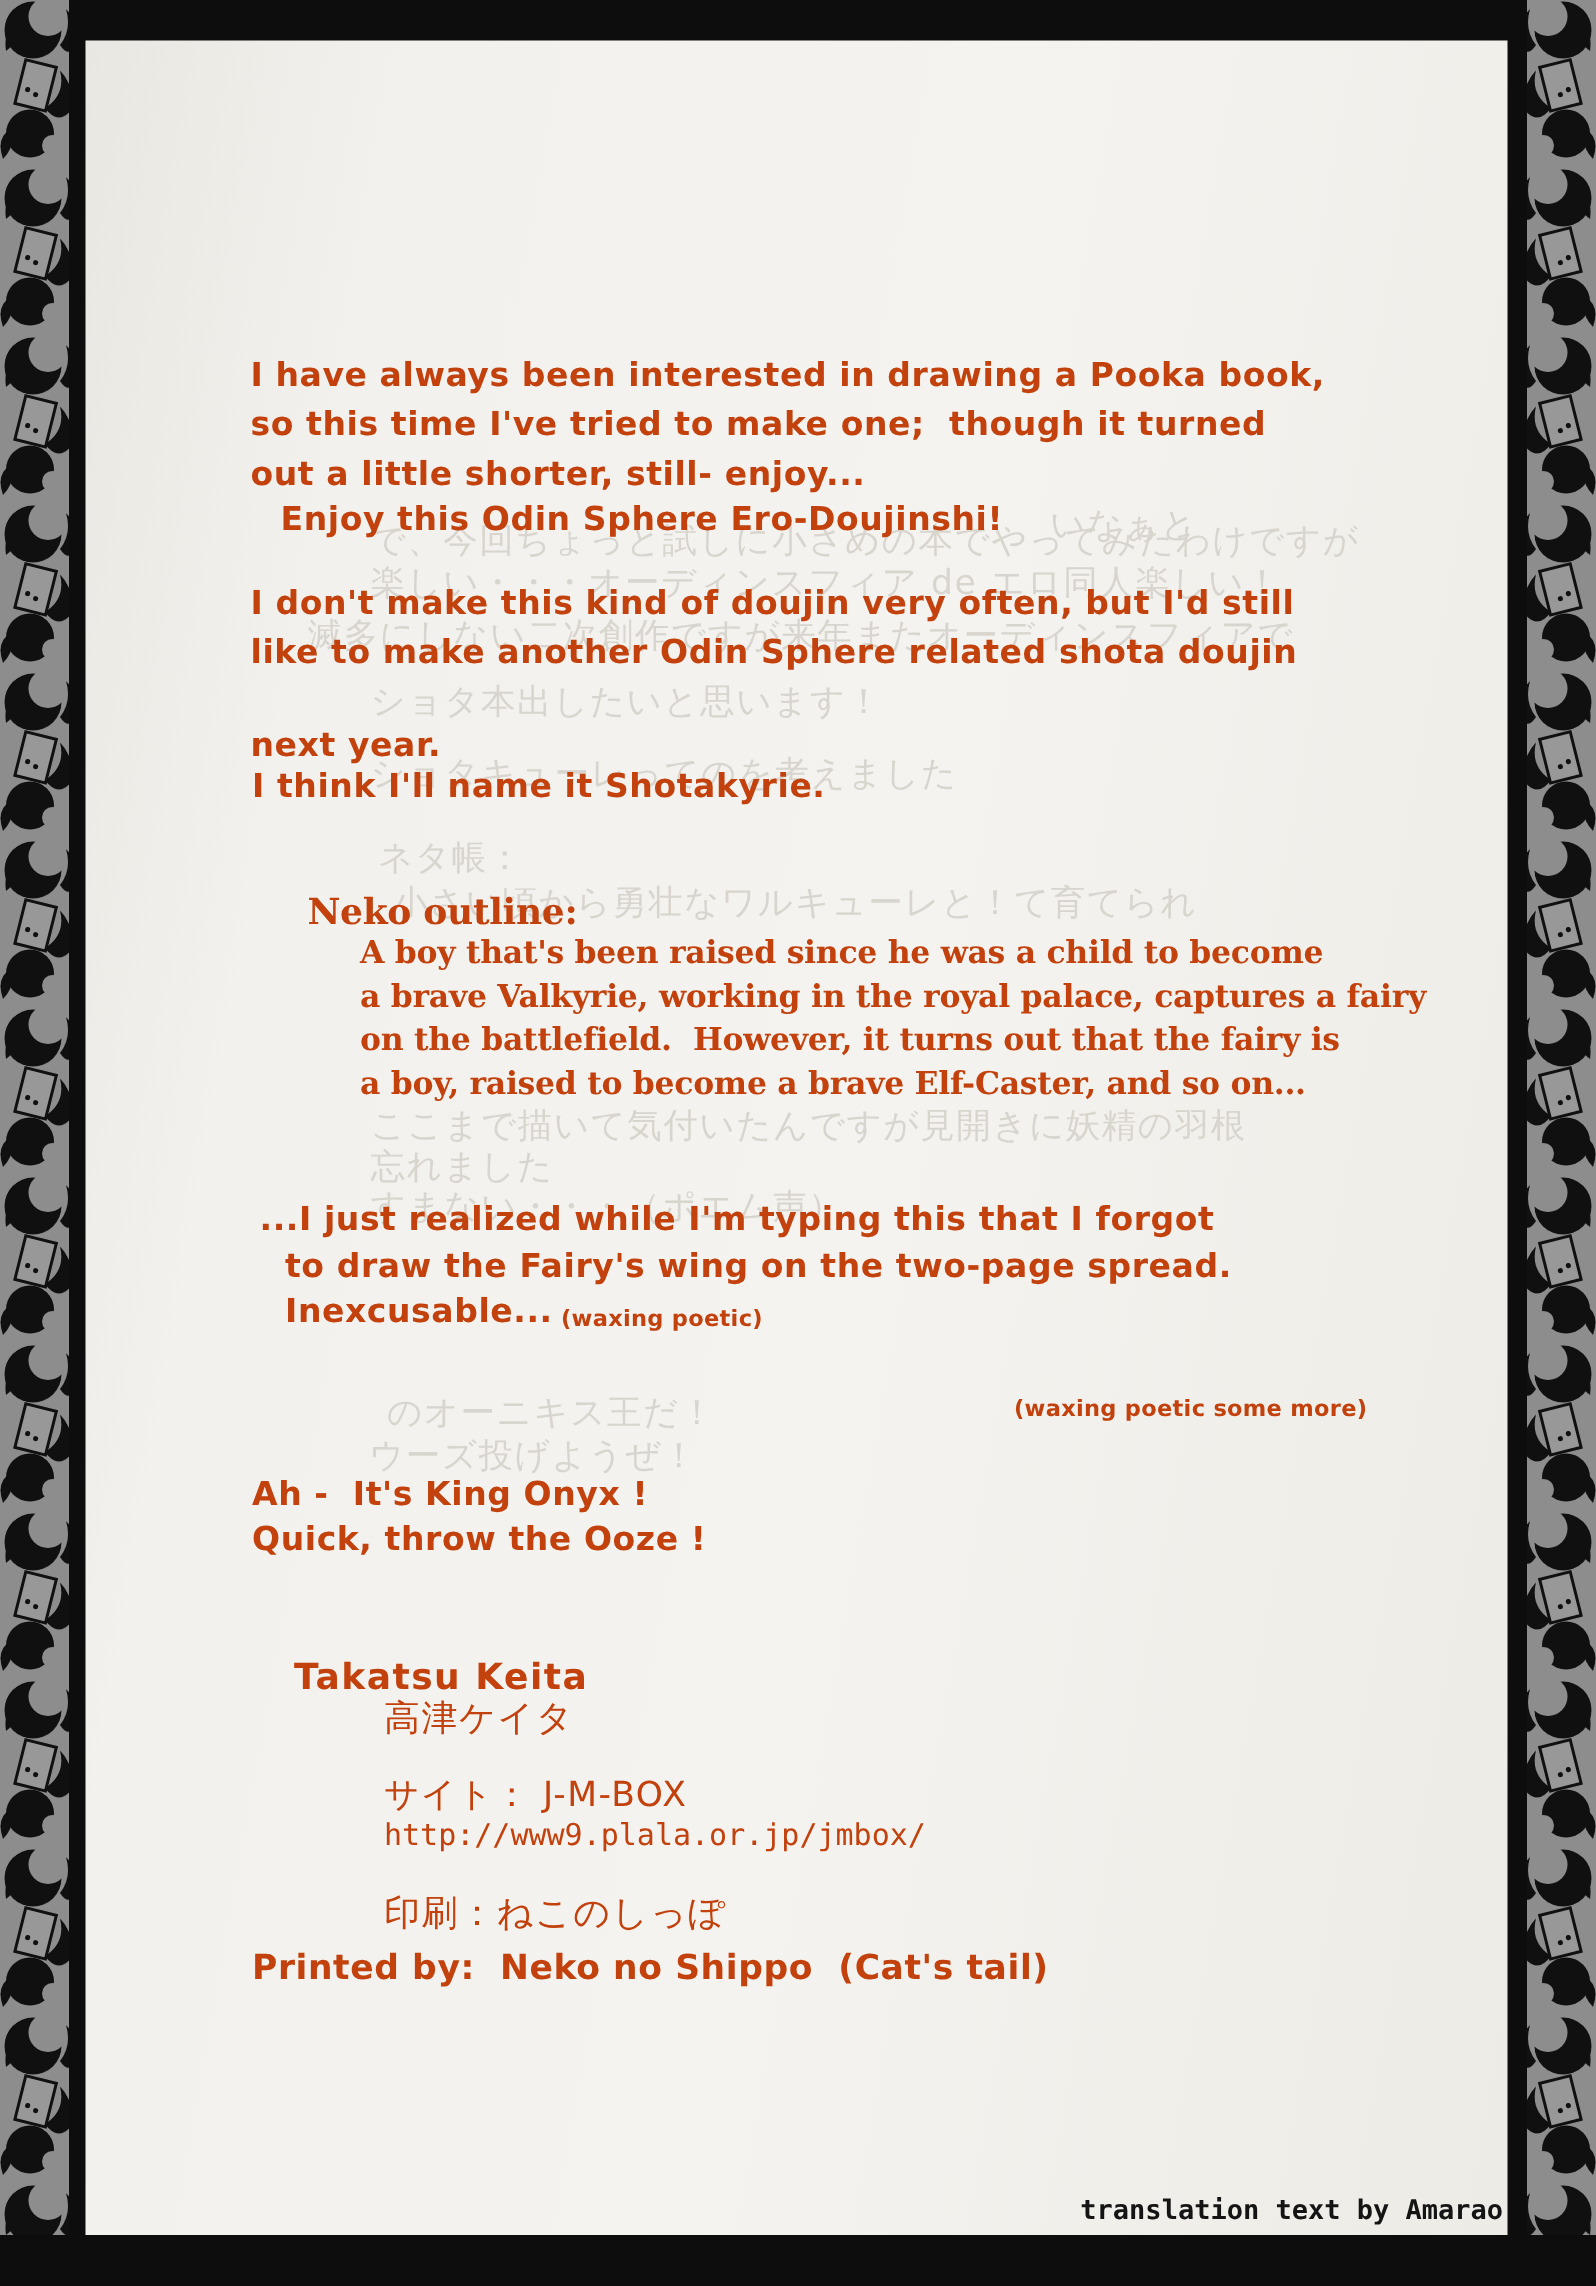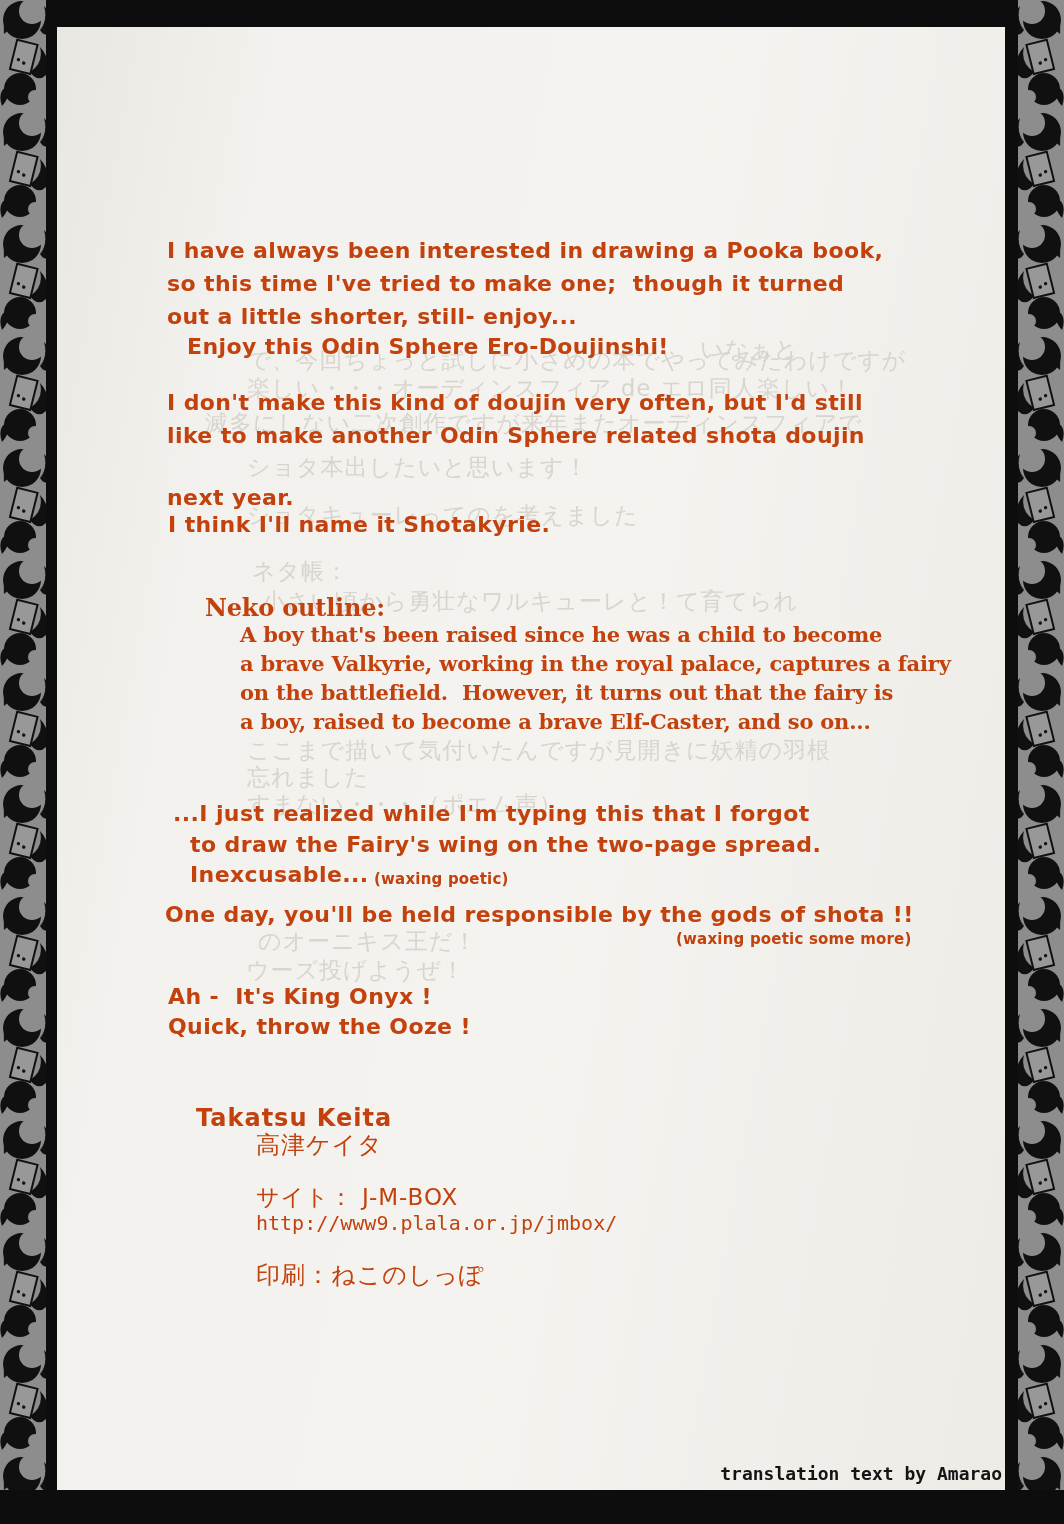--- a/index.html
+++ b/index.html
@@ -181,31 +181,31 @@
   <div class="t bl p-out-0">A boy that's been raised since he was a child to become</div>
   <div class="t bl p-out-1">a brave Valkyrie, working in the royal palace, captures a fairy</div>
   <div class="t bl p-out-2">on the battlefield.  However, it turns out that the fairy is</div>
   <div class="t bl p-out-3">a boy, raised to become a brave Elf-Caster, and so on...</div>
 
   <div class="t p-real-0">...I just realized while I'm typing this that I forgot</div>
   <div class="t p-real-1">to draw the Fairy's wing on the two-page spread.</div>
   <div class="t p-real-2">Inexcusable...</div>
   <div class="t aside p-real-aside">(waxing poetic)</div>
 
-  <div class="t p-gods">One day, you'll be held responsible by the gods of shota !!</div>
   <div class="t aside p-gods-aside">(waxing poetic some more)</div>
 
   <div class="t p-onyx-0">Ah -  It's King Onyx !</div>
   <div class="t p-onyx-1">Quick, throw the Ooze !</div>
 
   <div class="t p-artist-en">Takatsu Keita</div>
   <div class="t jp p-artist-jp">高津ケイタ</div>
   <div class="t jp p-site-label">サイト： J-M-BOX</div>
   <div class="t mono p-site-url">http://www9.plala.or.jp/jmbox/</div>
   <div class="t jp p-printer-jp">印刷：ねこのしっぽ</div>
+  <div class="t p-printer-en">Printed by:  Neko no Shippo  (Cat's tail)</div>
 
   <div class="trans">
     <div>translation text by Amarao</div>
     
     
   </div>
 
   <div class="band-bottom"></div>
 </div>
 

